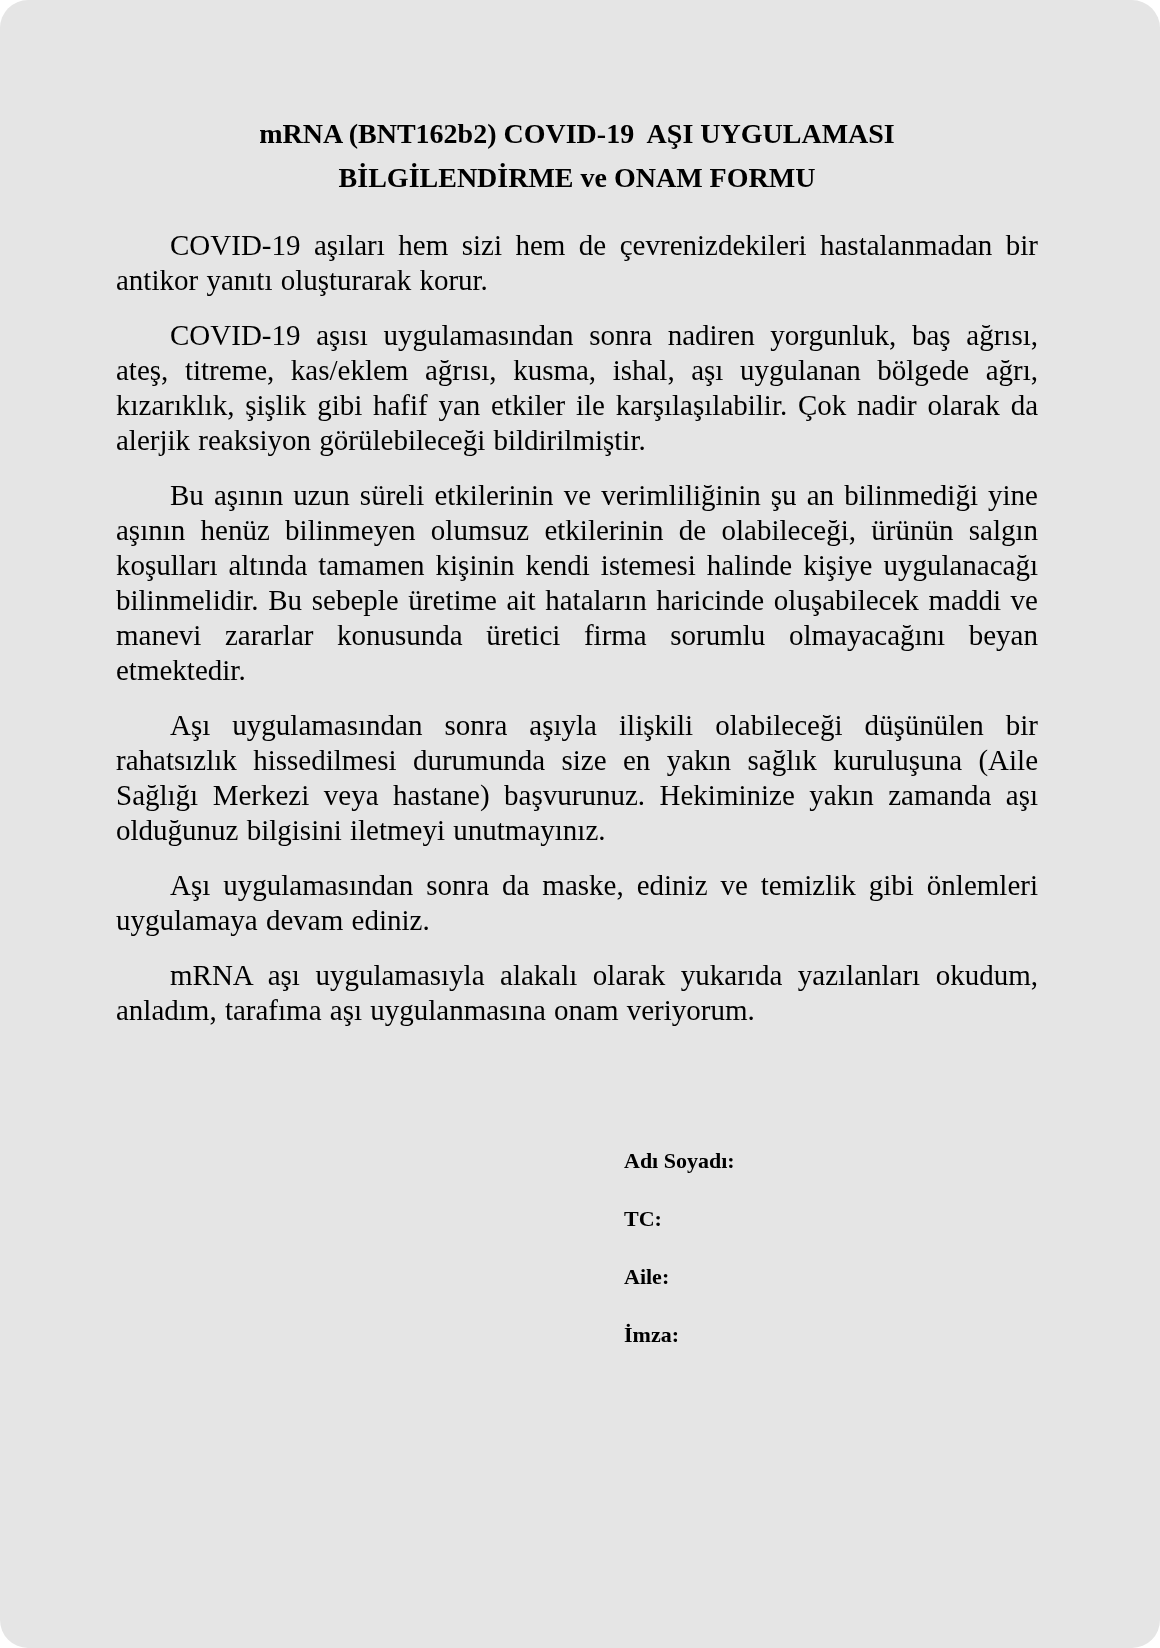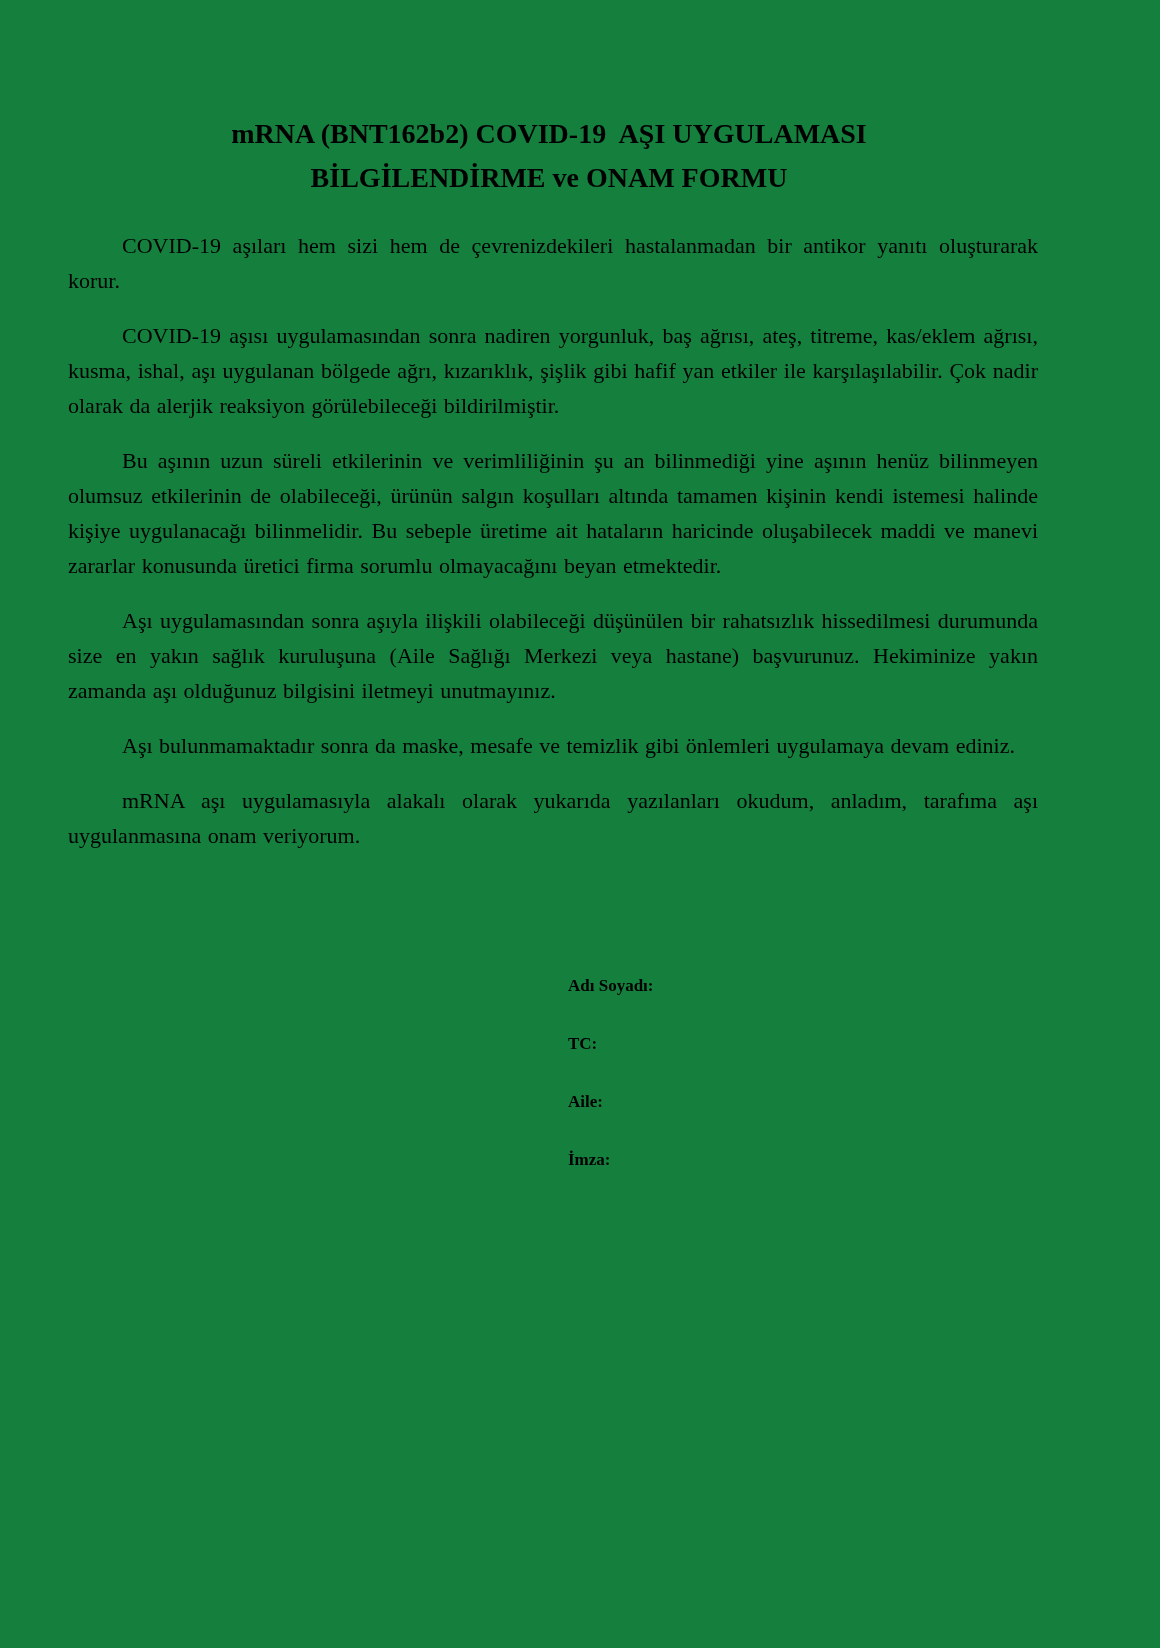--- a/index.html
+++ b/index.html
@@ -11,46 +11,47 @@
     width: 1160px;
     height: 1648px;
     font-family: "Liberation Serif", "DejaVu Serif", serif;
     color: #000000;
     overflow: hidden;
   }
   .page {
     box-sizing: border-box;
     width: 1160px;
     height: 1648px;
-    padding: 112px 122px 0 60px;
-    background: #15803d;
+    padding: 112px 122px 0 116px;
+    background: #e5e5e5;
+    border-radius: 28px;
   }
   .title {
     text-align: center;
     font-weight: bold;
     font-size: 28px;
     line-height: 44px;
     margin: 0 0 28px 0;
   }
   .title-line {
     white-space: pre-wrap; 
   }
   .body-text p {
-    font-size: 22px;
+    font-size: 29px;
     line-height: 35px;
     text-align: justify;
     text-indent: 54px;
-    margin: 0 0 20px 8px;
+    margin: 0 0 20px 0;
     word-spacing: 1px;
   }
   .signature {
     margin-top: 115px;
     margin-left: 508px; 
     font-weight: bold;
-    font-size: 17px;
+    font-size: 22px;
   }
   .signature .sig-row {
     line-height: 35px;
     margin-bottom: 23px;
   }
 </style>
 </head>
 <body>
 
 <div class="page">
@@ -58,21 +59,21 @@
   <h1 class="title">
     <div class="title-line">mRNA (BNT162b2) COVID-19  AŞI UYGULAMASI</div>
     <div class="title-line">BİLGİLENDİRME ve ONAM FORMU</div>
   </h1>
 
   <div class="body-text">
     <p>COVID-19 aşıları hem sizi hem de çevrenizdekileri hastalanmadan bir antikor yanıtı oluşturarak korur.</p>
     <p>COVID-19 aşısı uygulamasından sonra nadiren yorgunluk, baş ağrısı, ateş, titreme, kas/eklem ağrısı, kusma, ishal, aşı uygulanan bölgede ağrı, kızarıklık, şişlik gibi hafif yan etkiler ile karşılaşılabilir. Çok nadir olarak da alerjik reaksiyon görülebileceği bildirilmiştir.</p>
     <p>Bu aşının uzun süreli etkilerinin ve verimliliğinin şu an bilinmediği yine aşının henüz bilinmeyen olumsuz etkilerinin de olabileceği, ürünün salgın koşulları altında tamamen kişinin kendi istemesi halinde kişiye uygulanacağı bilinmelidir. Bu sebeple üretime ait hataların haricinde oluşabilecek maddi ve manevi zararlar konusunda üretici firma sorumlu olmayacağını beyan etmektedir.</p>
     <p>Aşı uygulamasından sonra aşıyla ilişkili olabileceği düşünülen bir rahatsızlık hissedilmesi durumunda size en yakın sağlık kuruluşuna (Aile Sağlığı Merkezi veya hastane) başvurunuz. Hekiminize yakın zamanda aşı olduğunuz bilgisini iletmeyi unutmayınız.</p>
-    <p>Aşı bulunmamaktadır sonra da maske, mesafe ve temizlik gibi önlemleri uygulamaya devam ediniz.</p>
+    <p>Aşı uygulamasından sonra da maske, ediniz ve temizlik gibi önlemleri uygulamaya devam ediniz.</p>
     <p>mRNA aşı uygulamasıyla alakalı olarak yukarıda yazılanları okudum, anladım, tarafıma aşı uygulanmasına onam veriyorum.</p>
   </div>
 
   <div class="signature">
     <div class="sig-row">Adı Soyadı:</div>
     <div class="sig-row">TC:</div>
     <div class="sig-row">Aile:</div>
     <div class="sig-row">İmza:</div>
   </div>
 

